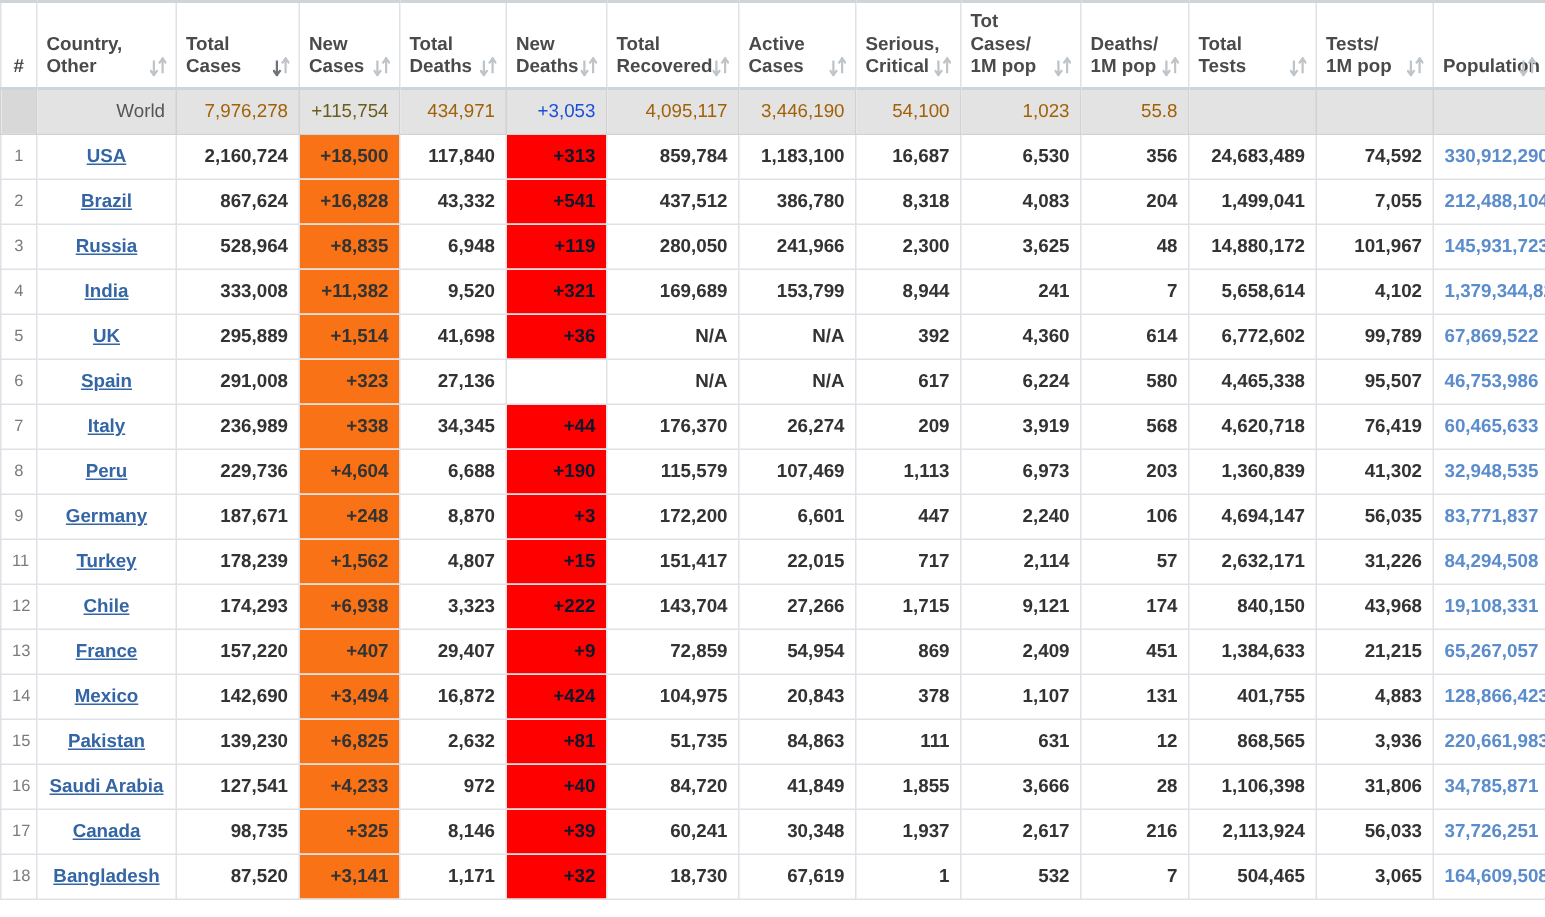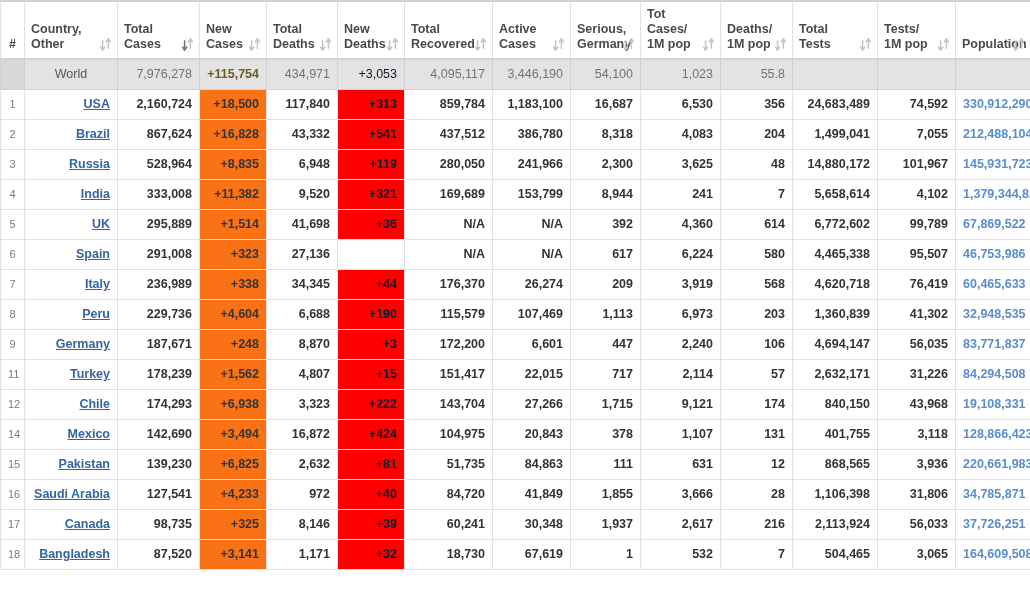--- a/index.html
+++ b/index.html
@@ -70,38 +70,38 @@
     text-align: right;
     font-weight: bold;
     font-size: 12.5px;
     color: #333333;
     white-space: nowrap;
     overflow: hidden;
   }
   tr.world-row td {
     background: #e3e3e3;
     font-weight: normal;
-    color: #737373;
+    color: #a16207;
     border-color: #d2d2d2;
   }
   tr.world-row td.c-rank { background: #d8d8d8; }
   tr.world-row td.c-country {
-    text-align: center;
+    text-align: right;
     font-weight: normal;
     color: #555555;
   }
 
   td.c-rank {
     text-align: center;
     font-weight: normal;
     color: #7b7b7b;
     font-size: 11px;
   }
   td.c-country {
-    text-align: right;
+    text-align: center;
     font-weight: bold;
   }
   td.c-country a {
     color: #3465a4;
     text-decoration: underline;
     font-size: 12.5px;
     font-weight: bold;
   }
   td.hl-new-cases {
     background: #f97316;
@@ -117,22 +117,22 @@
   td.c-population {
     color: #5b8ccc;
     font-weight: bold;
   }
   tr.world-row td.c-population { color: #4f4f4f; }
   tr.world-row td.hl-new-cases,
   tr.world-row td.hl-new-deaths {
     background: #e3e3e3;
     color: #4f4f4f;
   }
-  tr.world-row td.hl-new-cases { color: #6a5d1e; font-weight: bold; }
-  tr.world-row td.hl-new-deaths { color: #0f172a; }
+  tr.world-row td.hl-new-cases { color: #6a5d1e; }
+  tr.world-row td.hl-new-deaths { color: #1d4ed8; }
 
   
   col.w-rank      { width: 24px; }
   col.w-country   { width: 93px; }
   col.w-total     { width: 82px; }
   col.w-newcases  { width: 67px; }
   col.w-totdeath  { width: 71px; }
   col.w-newdeath  { width: 67px; }
   col.w-totrec    { width: 88px; }
   col.w-active    { width: 78px; }
@@ -226,21 +226,21 @@
           <span class="th-inner"><span class="th-label">Active
 Cases</span><span class="sort-icon">
               <svg viewBox="0 0 11 13" width="11" height="13" xmlns="http://www.w3.org/2000/svg">
                 <path d="M2.6 12 L2.6 3 M2.6 12 L0.6 9.3 M2.6 12 L4.6 9.3" fill="none" stroke="#bfc4c9" stroke-width="1.5" stroke-linecap="square"></path>
                 <path d="M8.4 1 L8.4 10 M8.4 1 L6.4 3.7 M8.4 1 L10.4 3.7" fill="none" stroke="#bfc4c9" stroke-width="1.5" stroke-linecap="square"></path>
               </svg>
             </span></span>
         </th>
         <th>
           <span class="th-inner"><span class="th-label">Serious,
-Germany</span><span class="sort-icon">
+Critical</span><span class="sort-icon">
               <svg viewBox="0 0 11 13" width="11" height="13" xmlns="http://www.w3.org/2000/svg">
                 <path d="M2.6 12 L2.6 3 M2.6 12 L0.6 9.3 M2.6 12 L4.6 9.3" fill="none" stroke="#bfc4c9" stroke-width="1.5" stroke-linecap="square"></path>
                 <path d="M8.4 1 L8.4 10 M8.4 1 L6.4 3.7 M8.4 1 L10.4 3.7" fill="none" stroke="#bfc4c9" stroke-width="1.5" stroke-linecap="square"></path>
               </svg>
             </span></span>
         </th>
         <th>
           <span class="th-inner"><span class="th-label">Tot Cases/
 1M pop</span><span class="sort-icon">
               <svg viewBox="0 0 11 13" width="11" height="13" xmlns="http://www.w3.org/2000/svg">
@@ -473,33 +473,49 @@
         <td class="c-totrec">143,704</td>
         <td class="c-active">27,266</td>
         <td class="c-serious">1,715</td>
         <td class="c-cases1m">9,121</td>
         <td class="c-deaths1m">174</td>
         <td class="c-tottests">840,150</td>
         <td class="c-tests1m">43,968</td>
         <td class="c-population">19,108,331</td>
       </tr>
       <tr>
+        <td class="c-rank">13</td>
+        <td class="c-country"><a href="#">France</a></td>
+        <td class="c-total">157,220</td>
+        <td class="c-newcases hl-new-cases">+407</td>
+        <td class="c-totdeaths">29,407</td>
+        <td class="c-newdeaths hl-new-deaths">+9</td>
+        <td class="c-totrec">72,859</td>
+        <td class="c-active">54,954</td>
+        <td class="c-serious">869</td>
+        <td class="c-cases1m">2,409</td>
+        <td class="c-deaths1m">451</td>
+        <td class="c-tottests">1,384,633</td>
+        <td class="c-tests1m">21,215</td>
+        <td class="c-population">65,267,057</td>
+      </tr>
+      <tr>
         <td class="c-rank">14</td>
         <td class="c-country"><a href="#">Mexico</a></td>
         <td class="c-total">142,690</td>
         <td class="c-newcases hl-new-cases">+3,494</td>
         <td class="c-totdeaths">16,872</td>
         <td class="c-newdeaths hl-new-deaths">+424</td>
         <td class="c-totrec">104,975</td>
         <td class="c-active">20,843</td>
         <td class="c-serious">378</td>
         <td class="c-cases1m">1,107</td>
         <td class="c-deaths1m">131</td>
         <td class="c-tottests">401,755</td>
-        <td class="c-tests1m">3,118</td>
+        <td class="c-tests1m">4,883</td>
         <td class="c-population">128,866,423</td>
       </tr>
       <tr>
         <td class="c-rank">15</td>
         <td class="c-country"><a href="#">Pakistan</a></td>
         <td class="c-total">139,230</td>
         <td class="c-newcases hl-new-cases">+6,825</td>
         <td class="c-totdeaths">2,632</td>
         <td class="c-newdeaths hl-new-deaths">+81</td>
         <td class="c-totrec">51,735</td>

